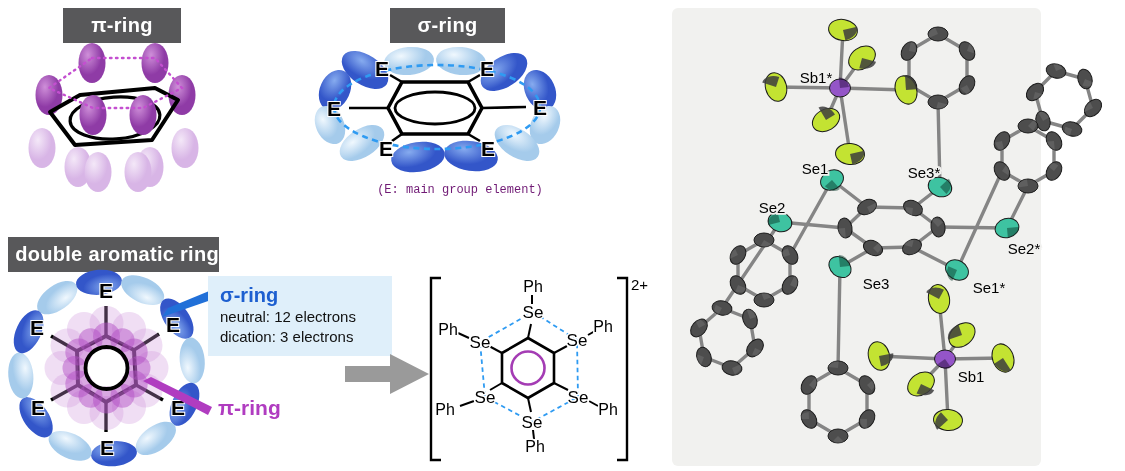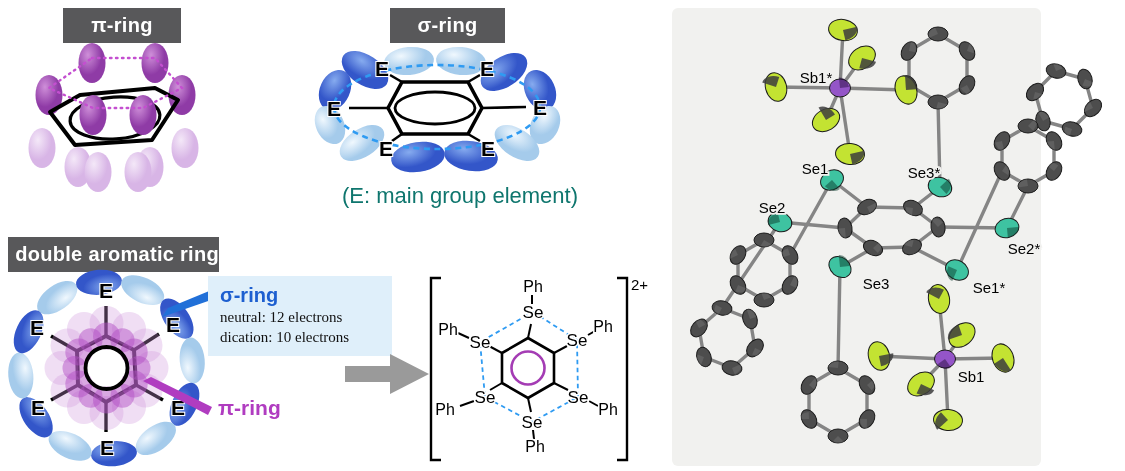--- a/index.html
+++ b/index.html
@@ -6,26 +6,26 @@
   #canvas{
     position:relative;width:1125px;height:471px;background:#ffffff;
     font-family:"Liberation Sans",sans-serif;overflow:hidden;
   }
   .hdr{
     position:absolute;background:#58585a;color:#ffffff;
     font-size:20px;font-weight:bold;letter-spacing:.3px;
     display:flex;align-items:center;justify-content:center;
   }
   .abs{position:absolute;}
-  .caption{font-size:22px;color:#0f766e;text-align:center;}
+  .caption{font-size:12px;color:#701a75;text-align:center;font-family:Liberation Mono, monospace;}
   .notebox{
     background:#dfeffa;padding:7px 12px 9px 12px;box-sizing:border-box;
   }
   .notebox .h{font-size:20px;font-weight:bold;color:#1d5fd0;line-height:24px;}
-  .notebox .l{font-size:15px;color:#111;line-height:20px;font-family:Liberation Serif, serif;}
+  .notebox .l{font-size:15px;color:#111;line-height:20px;}
   .pinote .h{font-size:21px;font-weight:bold;color:#b03cc0;line-height:24px;}
   .pinote .l{font-size:15px;color:#111;line-height:20px;}
   svg text{font-family:"Liberation Sans",sans-serif;}
   .elabel{font-size:21px;font-weight:600;fill:#000;paint-order:stroke;stroke:#ffffff;stroke-width:2px;}
   .selabel{font-size:17px;fill:#000;paint-order:stroke;stroke:#ffffff;stroke-width:3px;}
   .phlabel{font-size:16px;fill:#000;paint-order:stroke;stroke:#ffffff;stroke-width:3px;}
   .xlabel{font-size:15px;fill:#000;paint-order:stroke;stroke:#f1f1ef;stroke-width:3.5px;}
   .charge{font-size:15px;fill:#000;}
   #right-panel{background:#f1f1ef;border-radius:6px;}
 </style>
@@ -193,21 +193,21 @@
       <text class="elabel" x="102" y="178">E</text>
     </g>
 
     <polygon points="157,40 163,31 209,12 209,22" fill="#2170d8"></polygon>
     <polygon points="138,104 146,100 207,130 203,138" fill="#b03cc0"></polygon>
   </svg>
 
   <div class="abs notebox" style="left:208px;top:276px;width:184px;height:80px;">
     <div class="h">σ-ring</div>
     <div class="l">neutral: 12 electrons</div>
-    <div class="l">dication: 10 electrons</div>
+    <div class="l">dication: 3 electrons</div>
   </div>
 
   <div class="abs pinote" style="left:218px;top:396px;width:150px;">
     <div class="h">π-ring</div>
   </div>
 
   <svg class="abs" style="left:343px;top:352px;" width="90" height="44" viewBox="0 0 90 44">
     <polygon points="2,14 47,14 47,2 86,22 47,42 47,30 2,30" fill="#9a9a9a"></polygon>
   </svg>
 

